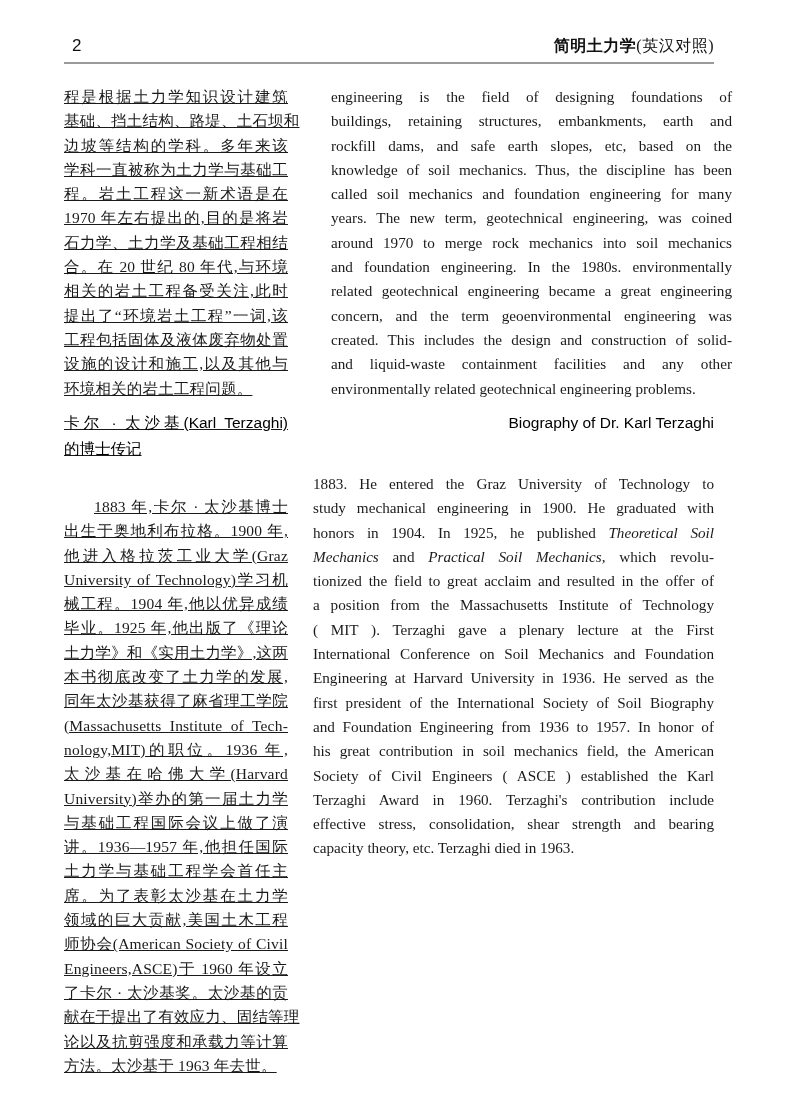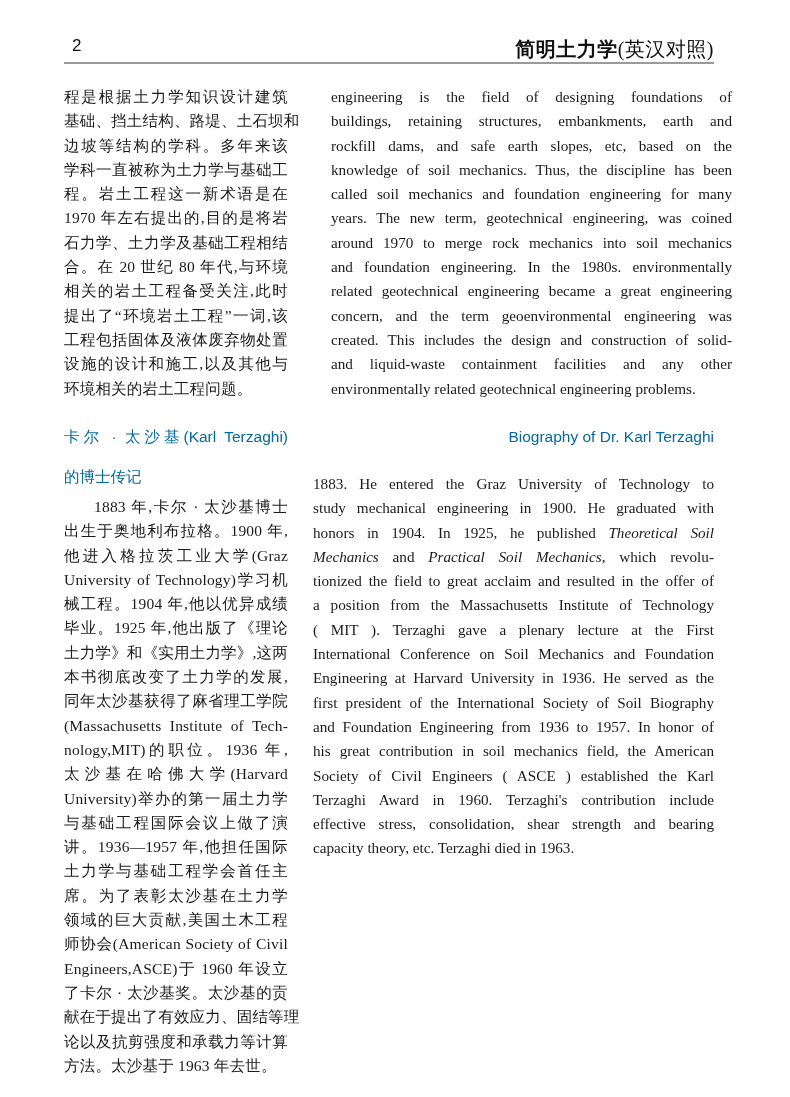--- a/index.html
+++ b/index.html
@@ -29,35 +29,36 @@
       top: 2px;
       font-family: "Liberation Sans", "DejaVu Sans", sans-serif;
       font-size: 17px;
       color: #111;
     }
     .book-title {
       position: absolute;
       right: 0px;
       top: 2px;
       font-family: "Liberation Sans", "DejaVu Sans", sans-serif;
-      font-size: 20px;
+      font-size: 16px;
       font-weight: bold;
       color: #111;
       letter-spacing: 0.5px;
     }
     .book-title .sub {
       font-weight: normal;
       font-family: "Liberation Serif", "DejaVu Serif", serif;
     }
     .col {
       position: absolute;
     }
     .col-left {
       left: 64px;
       width: 224px;
+      text-decoration: underline;
     }
     .col-right {
       left: 313px;
       width: 401px;
     }
     .line {
       height: 24.3px;
       line-height: 24.3px;
       font-size: 15.2px;
       white-space: nowrap;
@@ -74,23 +75,22 @@
     }
     .col-left .line {
       font-size: 15.5px;
       letter-spacing: 0.2px;
     }
     .heading-line {
       height: 26px;
       line-height: 26px;
       font-family: "Liberation Sans", "DejaVu Sans", sans-serif;
       font-size: 15.5px;
-      color: #0369a1;
+      color: #000000;
       white-space: nowrap;
-      margin-top: 14px;
     }
     .heading-left .heading-line {
       text-align: justify;
       text-align-last: justify;
     }
     .heading-left .heading-line.last {
       text-align-last: left;
     }
     i { font-style: italic; }
   </style>

